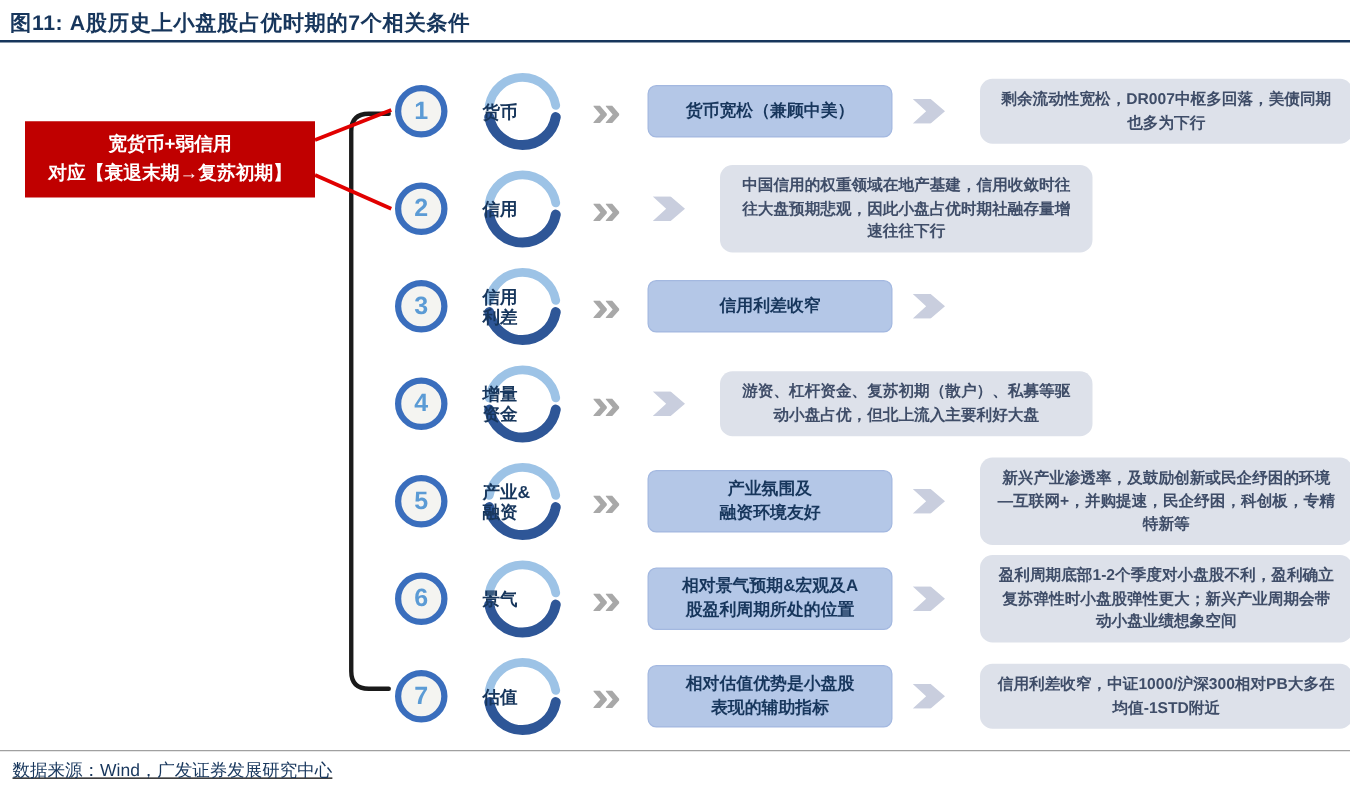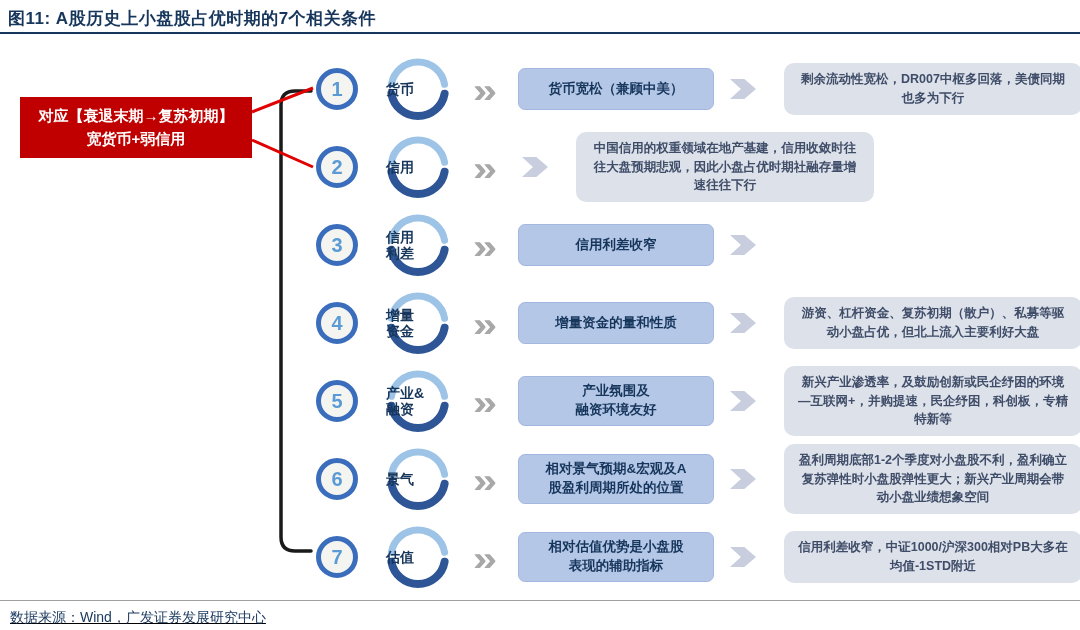--- a/index.html
+++ b/index.html
@@ -48,22 +48,22 @@
     <span class="title">图11: A股历史上小盘股占优时期的7个相关条件</span>
   </div>
 
   <svg class="overlay" width="1080" height="630" viewBox="0 0 1080 630">
     <path d="M 311 91 L 295 91 Q 281 91 281 105 L 281 537 Q 281 551 295 551 L 311 551" fill="none" stroke="var(--bracket,#1a1a1a)" stroke-width="3.5" stroke-linecap="round"></path>
     <line x1="252" y1="112" x2="313" y2="88" stroke="var(--linered,#e10000)" stroke-width="3"></line>
     <line x1="252" y1="140" x2="313" y2="167" stroke="var(--linered,#e10000)" stroke-width="3"></line>
   </svg>
 
   <div class="highlight">
+    <div>宽货币+弱信用</div>
     <div>对应【衰退末期→复苏初期】</div>
-    <div>宽货币+弱信用</div>
   </div>
 
   <div class="rows" id="rows">
   <div class="row">
     <div class="num-circle">
       <span>1</span>
     </div>
     <div class="badge">
       <svg viewBox="0 0 64 64">
         <path class="arc-top" d="M 5.4 27.3 A 27 27 0 0 1 58.6 27.3"></path>
@@ -128,23 +128,20 @@
       <svg viewBox="0 0 64 64">
         <path class="arc-top" d="M 5.4 27.3 A 27 27 0 0 1 58.6 27.3"></path>
         <path class="arc-bottom" d="M 5.4 36.7 A 27 27 0 0 0 58.6 36.7"></path>
       </svg>
       <div class="badge-text">
             <div>增量</div>
             <div>资金</div>
           </div>
     </div>
     <div class="chev">»</div>
-    <div class="mid-box">
-          <div>增量资金的量和性质</div>
-        </div>
     <div class="arrow"></div>
     <div class="note-box">游资、杠杆资金、复苏初期（散户）、私募等驱动小盘占优，但北上流入主要利好大盘</div>
   </div>
 
   <div class="row">
     <div class="num-circle">
       <span>5</span>
     </div>
     <div class="badge">
       <svg viewBox="0 0 64 64">

